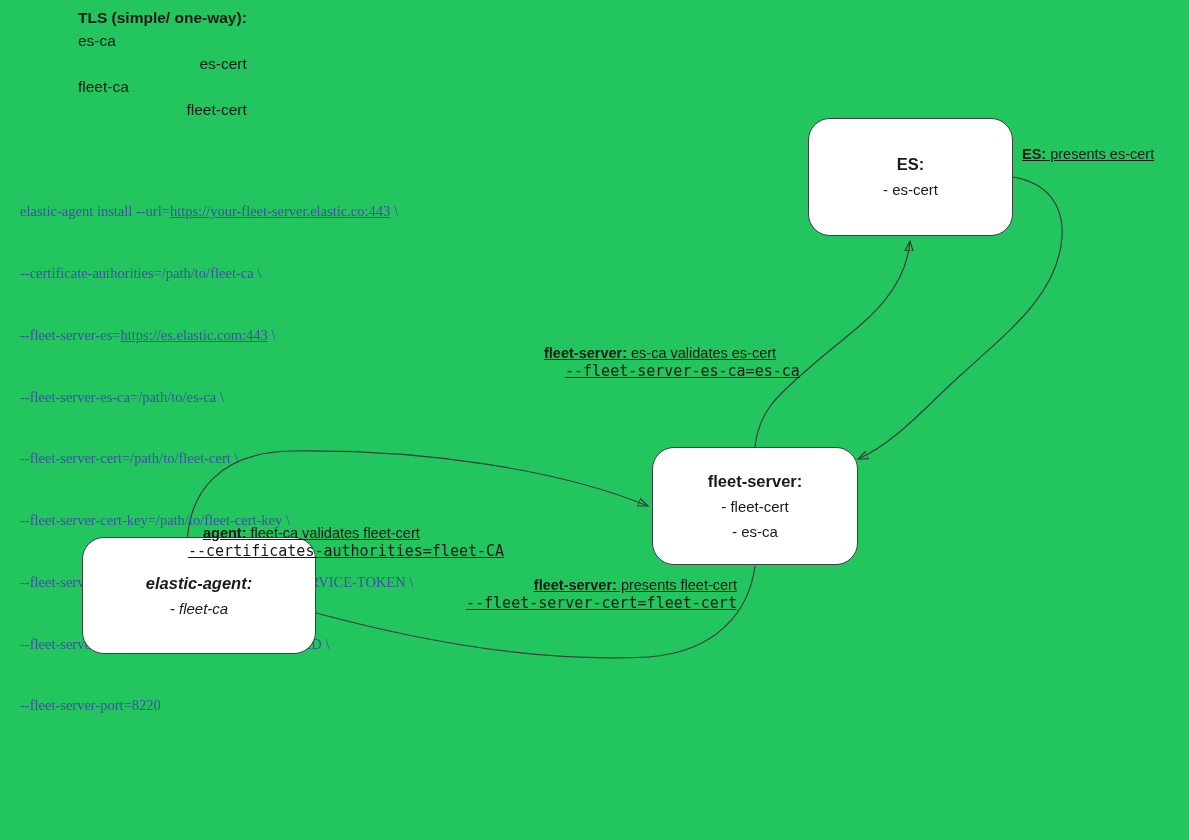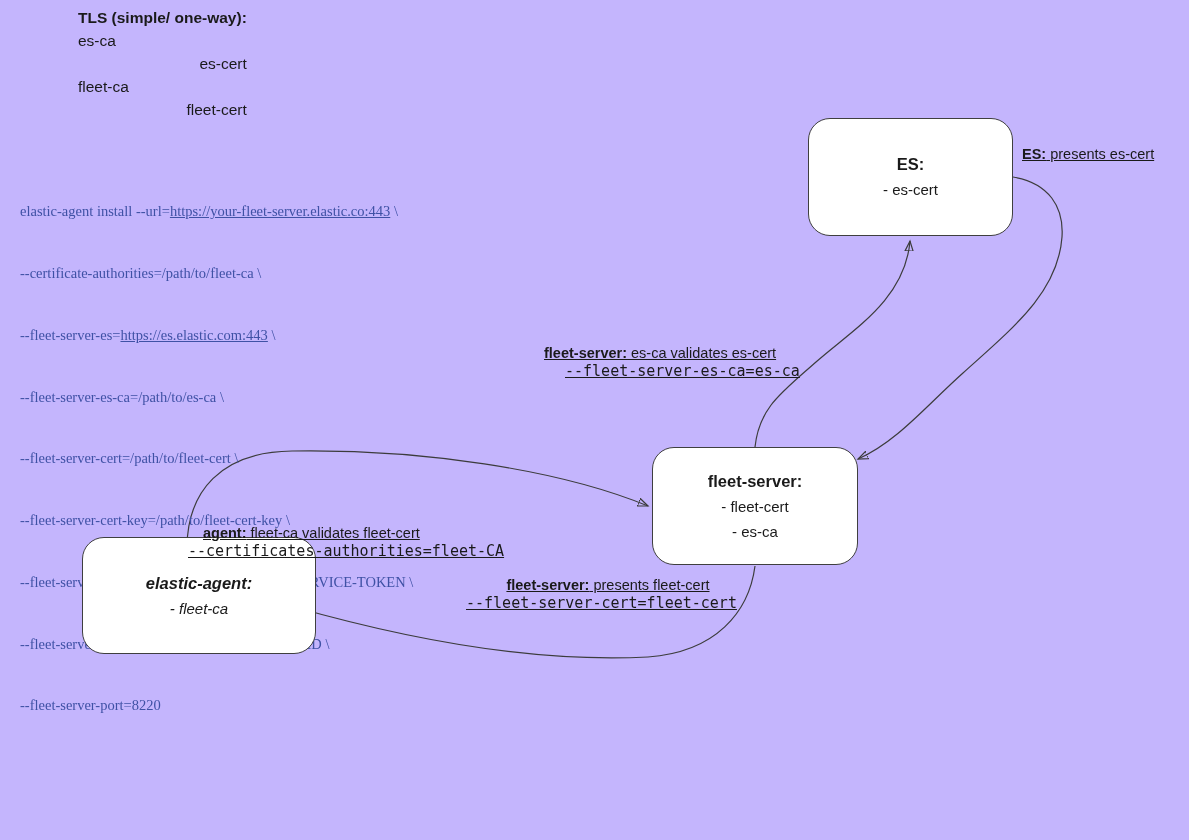--- a/index.html
+++ b/index.html
@@ -4,21 +4,21 @@
 <style>
   html, body {
     margin: 0;
     padding: 0;
     background: #ffffff;
   }
   .canvas {
     position: relative;
     width: 1189px;
     height: 840px;
-    background: #c4b5fd;
+    background: #22c55e;
     overflow: hidden;
     font-family: "Liberation Sans", "DejaVu Sans", sans-serif;
     color: #1a1a1a;
   }
   .edges {
     position: absolute;
     left: 0;
     top: 0;
   }
   .edges path {
@@ -88,21 +88,21 @@
     font-size: 15px;
     line-height: 19px;
     color: #1a1a1a;
   }
   .ann-es-presents     { left: 1022px; top: 146px; }
   .ann-fleet-validates { left: 544px;  top: 345px; }
   .ann-fleet-validates .ann-code { padding-left: 21px; }
   .ann-agent-validates { left: 188px;  top: 501px; margin-top: 24px; }
   .ann-agent-validates .ann-line1 { padding-left: 15px; }
   .ann-fleet-presents  { left: 466px;  top: 577px; }
-  .ann-fleet-presents .ann-line1 { padding-left: 13px; text-align: center; }
+  .ann-fleet-presents .ann-line1 { padding-left: 13px; text-align: right; }
 </style>
 </head>
 <body>
 
 <div class="canvas">
 
   <svg class="edges" width="1189" height="840" viewBox="0 0 1189 840">
     <defs>
       <marker id="arrow" markerUnits="userSpaceOnUse" markerWidth="12" markerHeight="10" refX="10" refY="5" orient="auto">
         <path d="M0,1 L10,5 L0,9 z" fill="#3c3c3c" stroke="none"></path>

